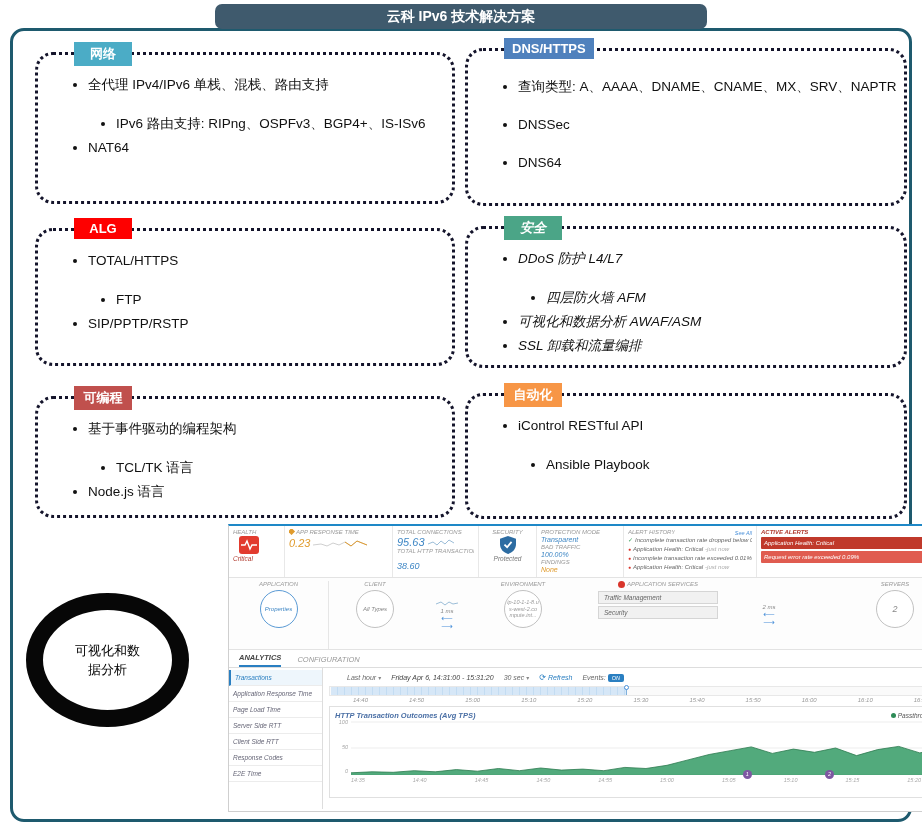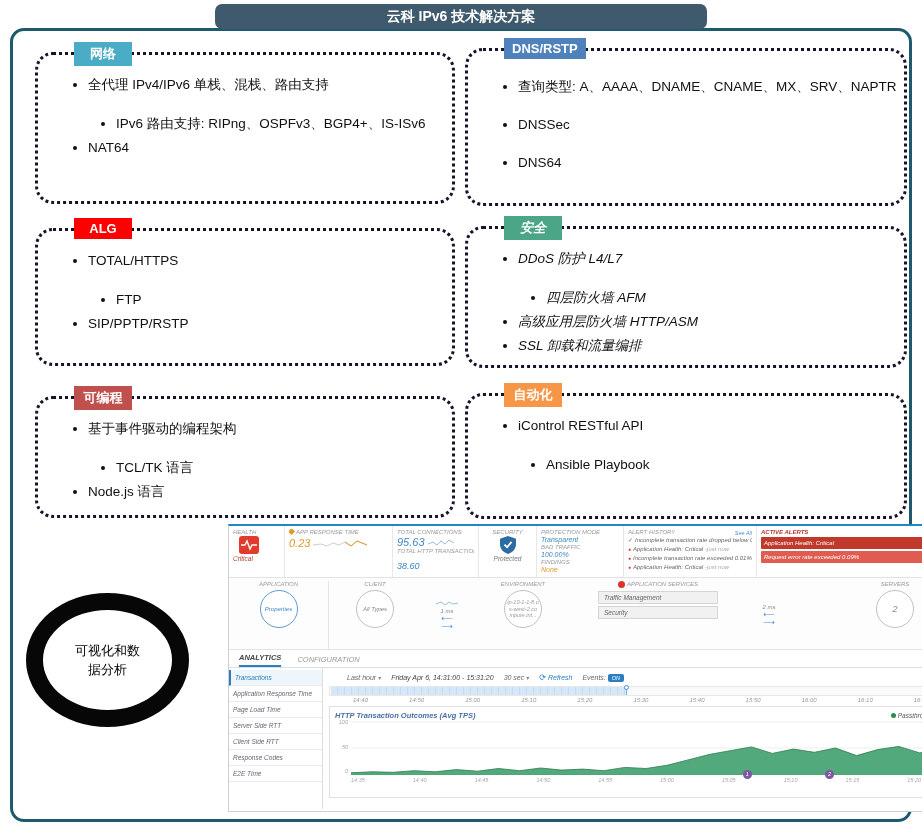--- a/index.html
+++ b/index.html
@@ -132,21 +132,21 @@
   <div class="fbox" style="left:35px; top:52px; width:420px; height:152px;">
     <div class="fbox-label" style="background: rgb(75, 172, 198);">网络</div>
     <ul>
       <li>全代理 IPv4/IPv6 单栈、混栈、路由支持</li>
       <li class="gap">IPv6 路由支持: RIPng、OSPFv3、BGP4+、IS-ISv6</li>
       <li>NAT64</li>
     </ul>
   </div>
 
   <div class="fbox" style="left:465px; top:48px; width:442px; height:158px;">
-    <div class="fbox-label" style="background: rgb(79, 129, 189);">DNS/RSTP</div>
+    <div class="fbox-label" style="background: rgb(79, 129, 189);">DNS/HTTPS</div>
     <ul class="roomy">
       <li>查询类型: A、AAAA、DNAME、CNAME、MX、SRV、NAPTR</li>
       <li>DNSSec</li>
       <li>DNS64</li>
     </ul>
   </div>
 
   <div class="fbox" style="left:35px; top:228px; width:420px; height:138px;">
     <div class="fbox-label" style="background: rgb(254, 0, 0);">ALG</div>
     <ul>
@@ -154,21 +154,21 @@
       <li class="gap">FTP</li>
       <li>SIP/PPTP/RSTP</li>
     </ul>
   </div>
 
   <div class="fbox" style="left:465px; top:226px; width:442px; height:142px;font-style:italic;">
     <div class="fbox-label" style="background: rgb(75, 165, 135);">安全</div>
     <ul>
       <li>DDoS 防护 L4/L7</li>
       <li class="gap">四层防火墙 AFM</li>
-      <li>高级应用层防火墙 HTTP/ASM</li>
+      <li>可视化和数据分析 AWAF/ASM</li>
       <li>SSL 卸载和流量编排</li>
     </ul>
   </div>
 
   <div class="fbox" style="left:465px; top:393px; width:442px; height:126px;">
     <div class="fbox-label" style="background: rgb(247, 150, 70);">自动化</div>
     <ul>
       <li>iControl RESTful API</li>
       <li class="gap">Ansible Playbook</li>
     </ul>

